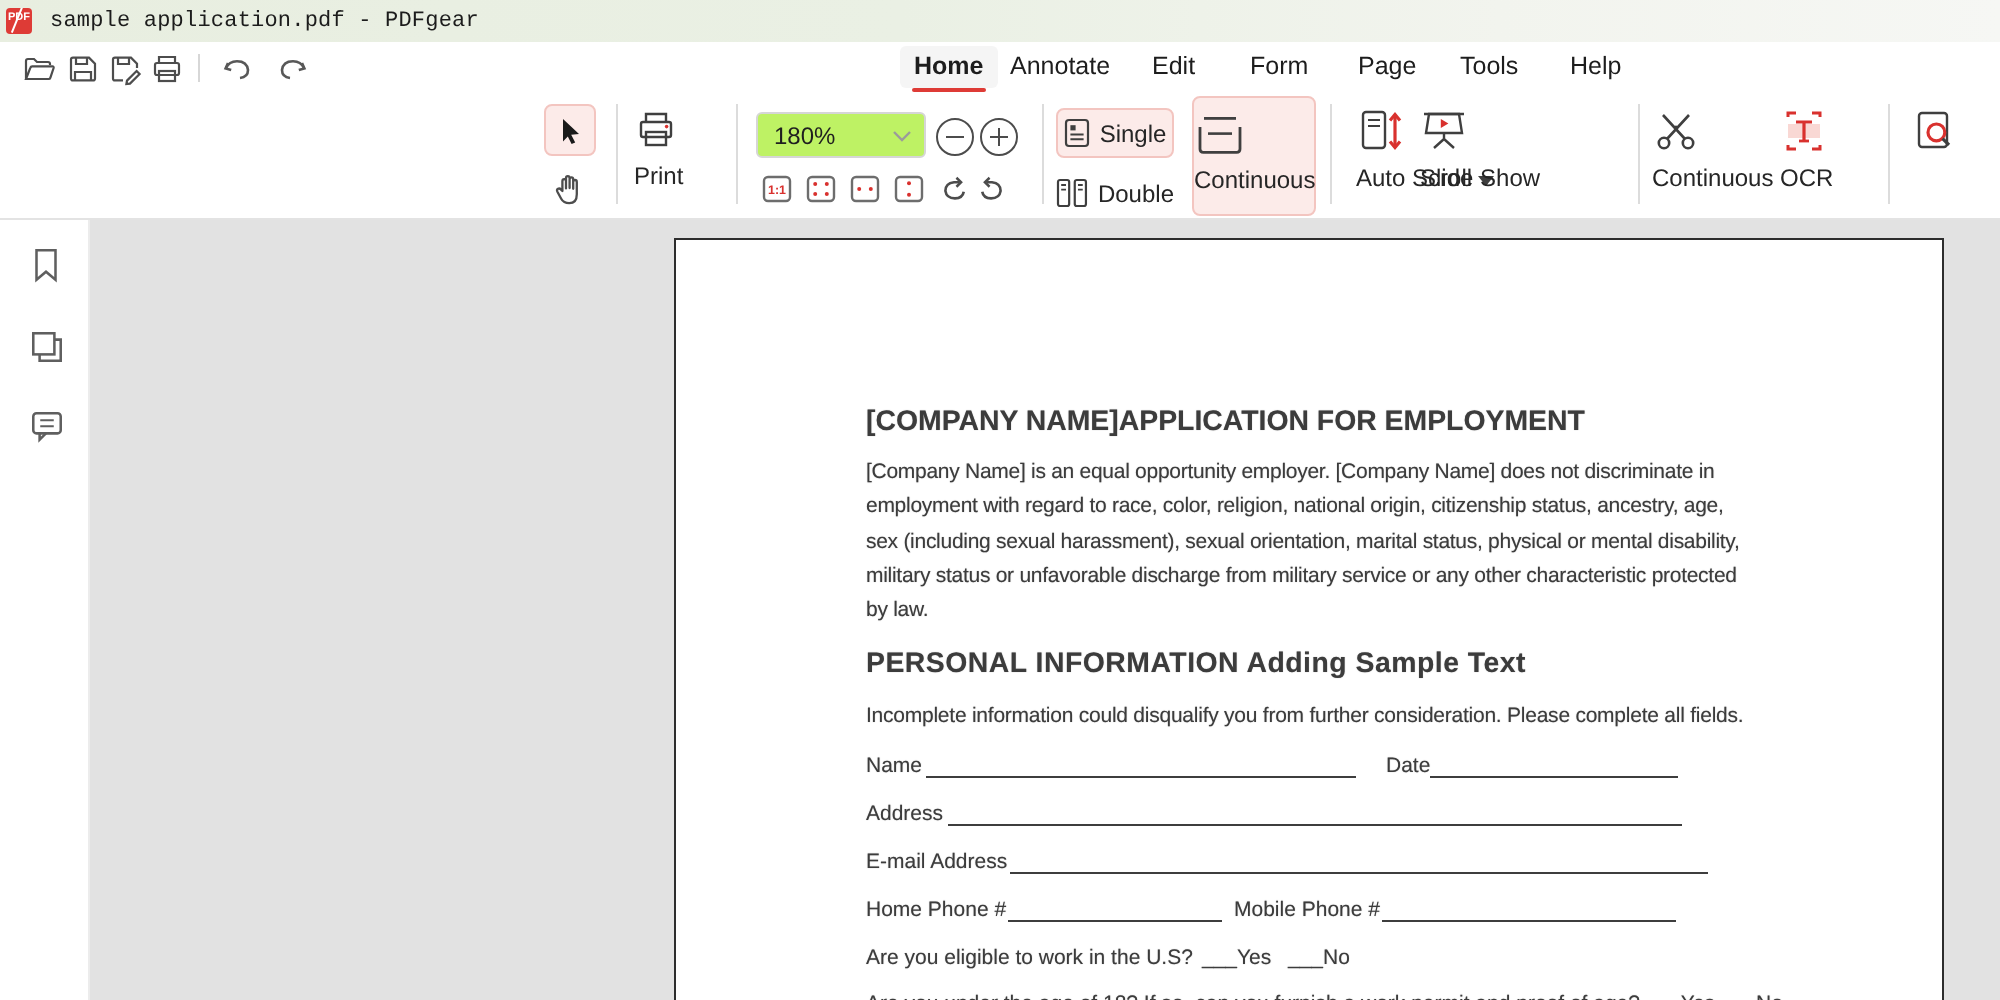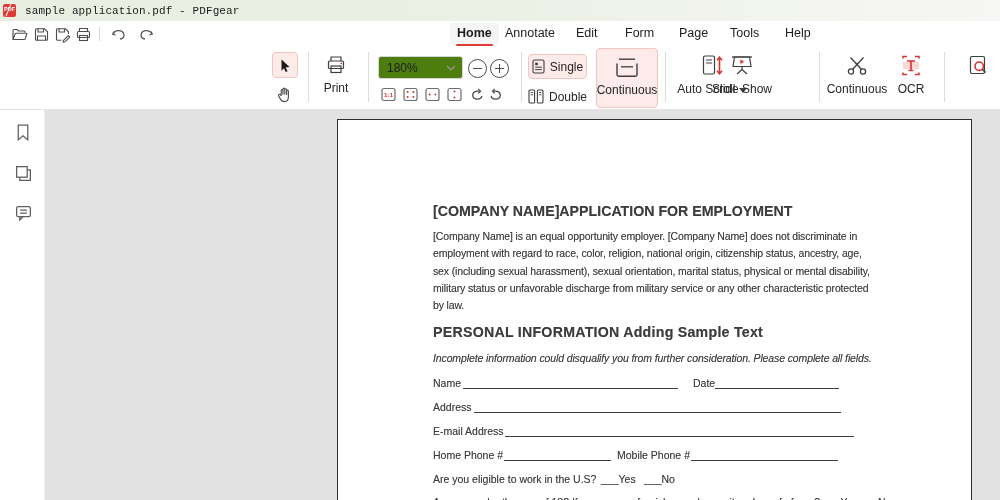--- a/index.html
+++ b/index.html
@@ -24,40 +24,40 @@
   .tab { position:absolute; top:2px; height:21px; line-height:21px; font-size:12.5px; color:#1d1d1d; padding:0 7px; border-radius:3px; }
   .tab.active { background:#f5f5f5; font-weight:bold; }
   .tab.active::after { content:""; position:absolute; left:6px; right:6px; bottom:-2px; height:2px; background:var(--accent_red,#de3b36); border-radius:1px; }
 
   
   .toolbar { position:absolute; left:0; top:46px; width:1000px; height:64px; background:#fff; border-bottom:1px solid #e3e3e3; }
   .tsep { position:absolute; top:6px; width:1px; height:50px; background:#dcdcdc; }
   .toolbtn { position:absolute; border-radius:4px; display:flex; align-items:center; justify-content:center; }
   .toolbtn.sel { background:var(--selected_pink,#fcebe9); border:1px solid var(--selected_border,#f3c5c0); }
   .tlabel { position:absolute; font-size:12px; color:#262626; text-align:center; white-space:nowrap; }
-  .combo { position:absolute; left:378px; top:10px; width:85px; height:23px; border:1px solid #d6d6d6; border-radius:3px; background:#4d7c0f; display:flex; align-items:center; }
+  .combo { position:absolute; left:378px; top:10px; width:85px; height:23px; border:1px solid #d6d6d6; border-radius:3px; background:#bef264; display:flex; align-items:center; }
   .combo .val { font-size:12px; color:#1f1f1f; margin-left:8px; flex:1; }
   .combo svg { margin-right:6px; }
   .circbtn { position:absolute; top:13px; width:19px; height:19px; border-radius:50%; border:1.3px solid #4c4c4c; display:flex; align-items:center; justify-content:center; background:#fff; }
   .circbtn div { background:#4c4c4c; }
   .viewbtn { position:absolute; top:41px; width:15px; height:15px; }
-  .bigbtn { position:absolute; display:flex; flex-direction:column; align-items:center; }
+  .bigbtn { position:absolute; display:flex; flex-direction:column; align-items:flex-start; }
   .bigbtn .tlabel { position:static; margin-top:5px; }
 
   
   .content { position:absolute; left:0; top:110px; width:1000px; height:390px; background:var(--doc_bg,#e2e2e2); }
   .sidebar { position:absolute; left:0; top:0; width:45px; height:390px; background:#fff; border-right:1px solid #ececec; }
   .sidebar svg { position:absolute; left:14px; color:#5f5f5f; }
 
   .page { position:absolute; left:337px; top:9px; width:635px; height:820px; background:#fff; border:1px solid #2d2d2d; }
   .doc { position:absolute; left:0; top:0; width:100%; height:100%; color:#3c3c3c; text-shadow:0 0 0.5px rgba(70,70,70,0.5); }
   .doc .h1 { position:absolute; left:95px; top:84px; font-size:14.2px; font-weight:bold; letter-spacing:0px; line-height:1; white-space:nowrap; }
   .doc .para { position:absolute; left:95px; top:108px; font-size:10.5px; line-height:17.3px; letter-spacing:-0.14px; white-space:nowrap; }
   .doc .h2 { position:absolute; left:95px; top:205px; font-size:14.2px; font-weight:bold; letter-spacing:0.25px; line-height:1; white-space:nowrap; }
-  .doc .note { position:absolute; left:95px; top:233px; font-size:10.5px; letter-spacing:-0.12px; line-height:1; white-space:nowrap;font-style:italic; }
+  .doc .note { position:absolute; left:95px; top:233px; font-size:10.5px; letter-spacing:-0.12px; line-height:1; white-space:nowrap; }
   .flabel { position:absolute; font-size:10.5px; line-height:1; white-space:nowrap; }
   .uline { position:absolute; height:1px; background:#3e3e3e; }
 </style>
 </head>
 <body>
 
 <div class="app">
 
   <div class="titlebar">
     <div class="logo">

